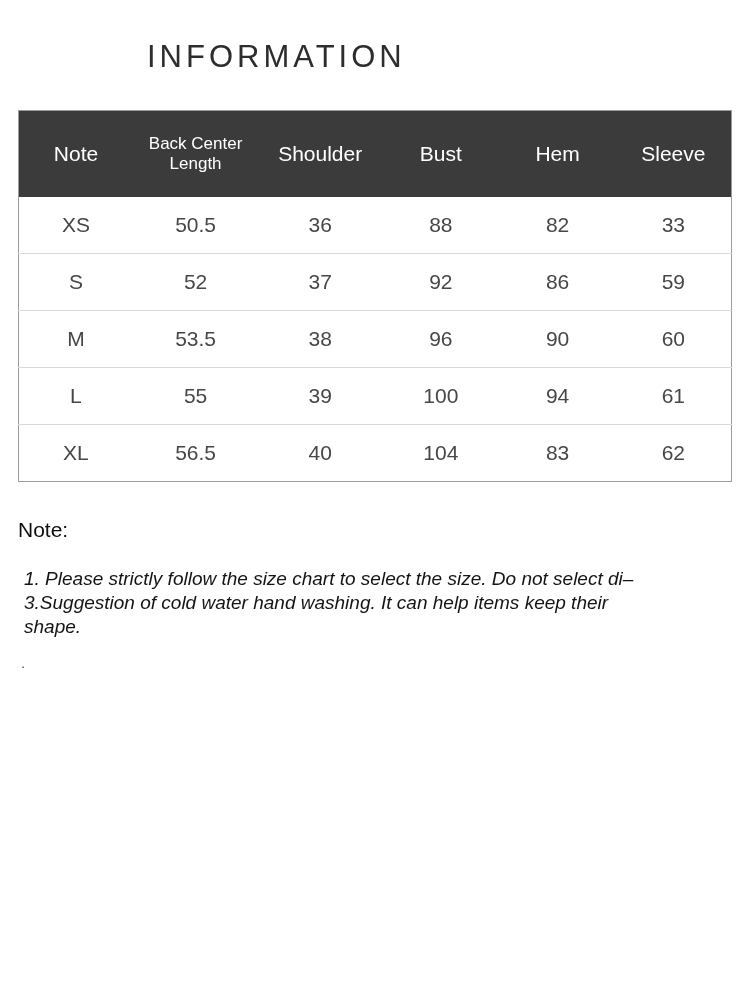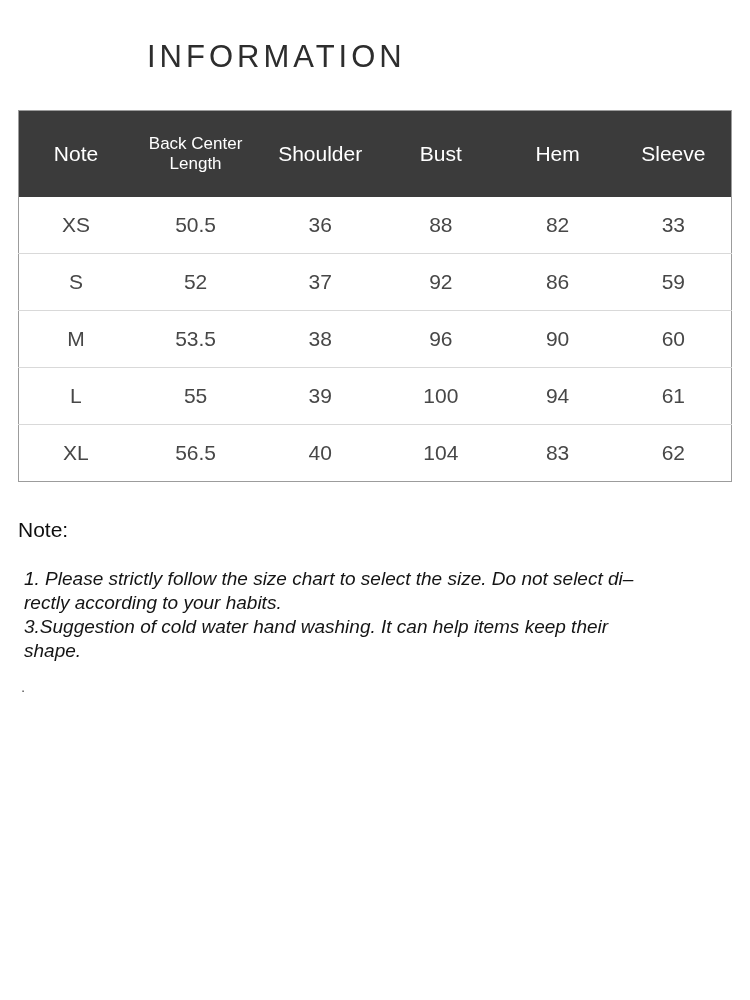--- a/index.html
+++ b/index.html
@@ -144,20 +144,19 @@
           <td>83</td>
           <td>62</td>
         </tr>
       </tbody>
   </table>
 
   <div class="note-heading">Note:</div>
 
   <div class="note-lines" id="note-lines">
       <div class="note-line">1. Please strictly follow the size chart  to select the size. Do not select di–</div>
-      <div class="note-line">rectly according to your habits.</div>
       <div class="note-line">3.Suggestion of cold water hand washing. It can help items keep their</div>
       <div class="note-line">shape.</div>
     </div>
 
   <div class="trailing-mark">.</div>
 
 </div>
 
 </body></html>

